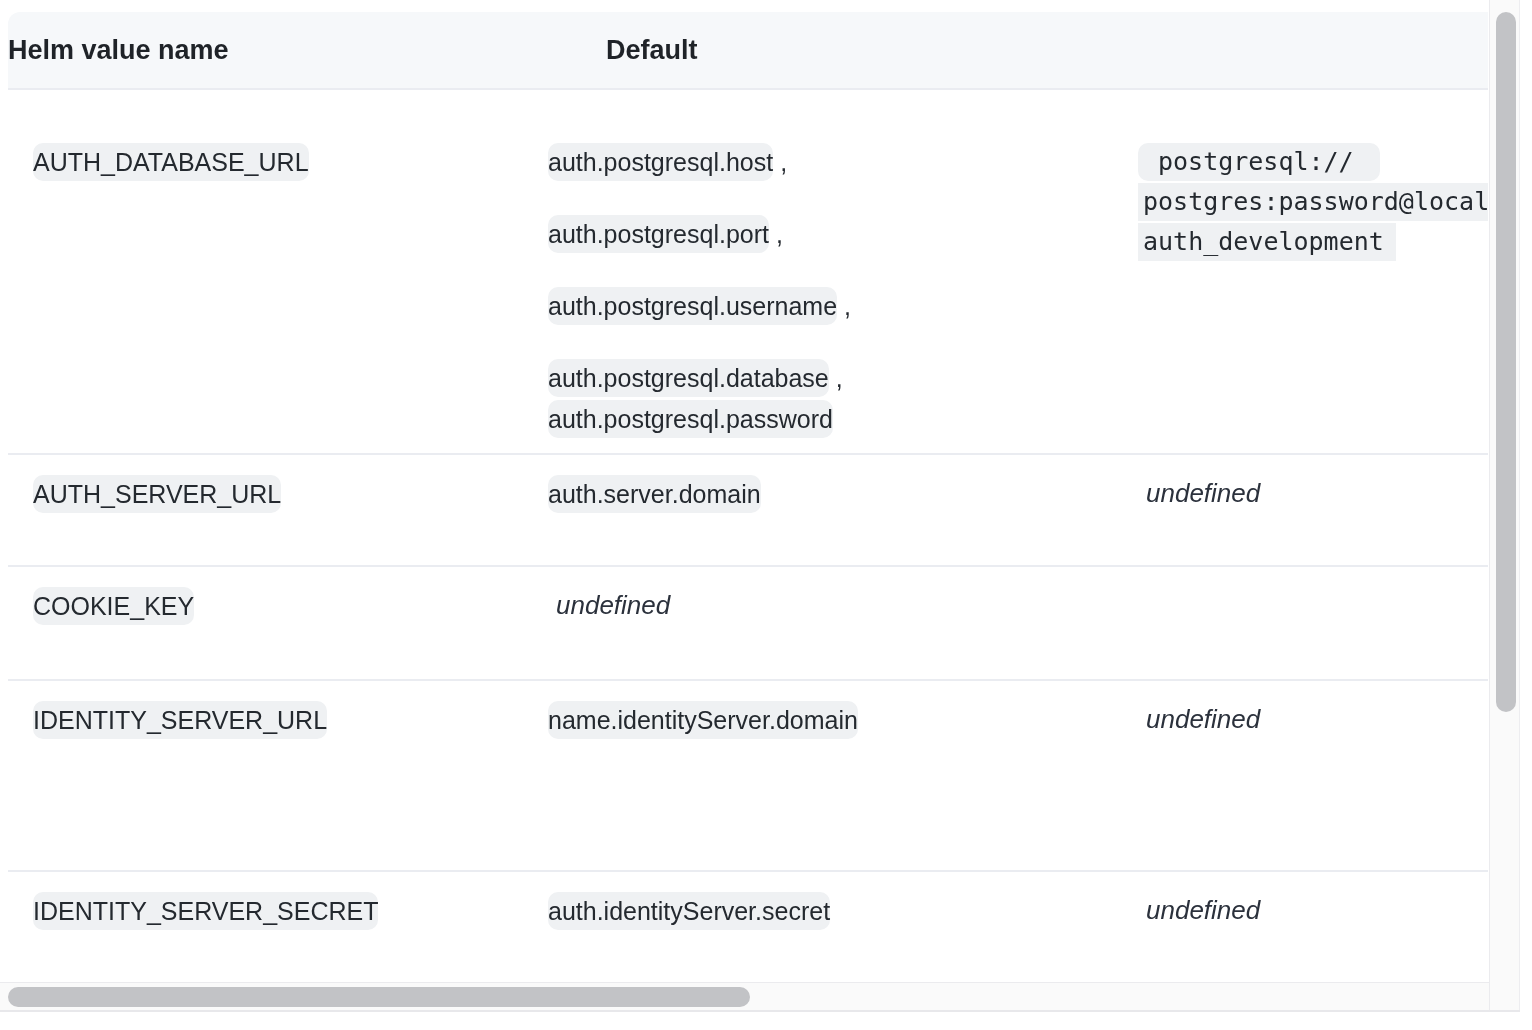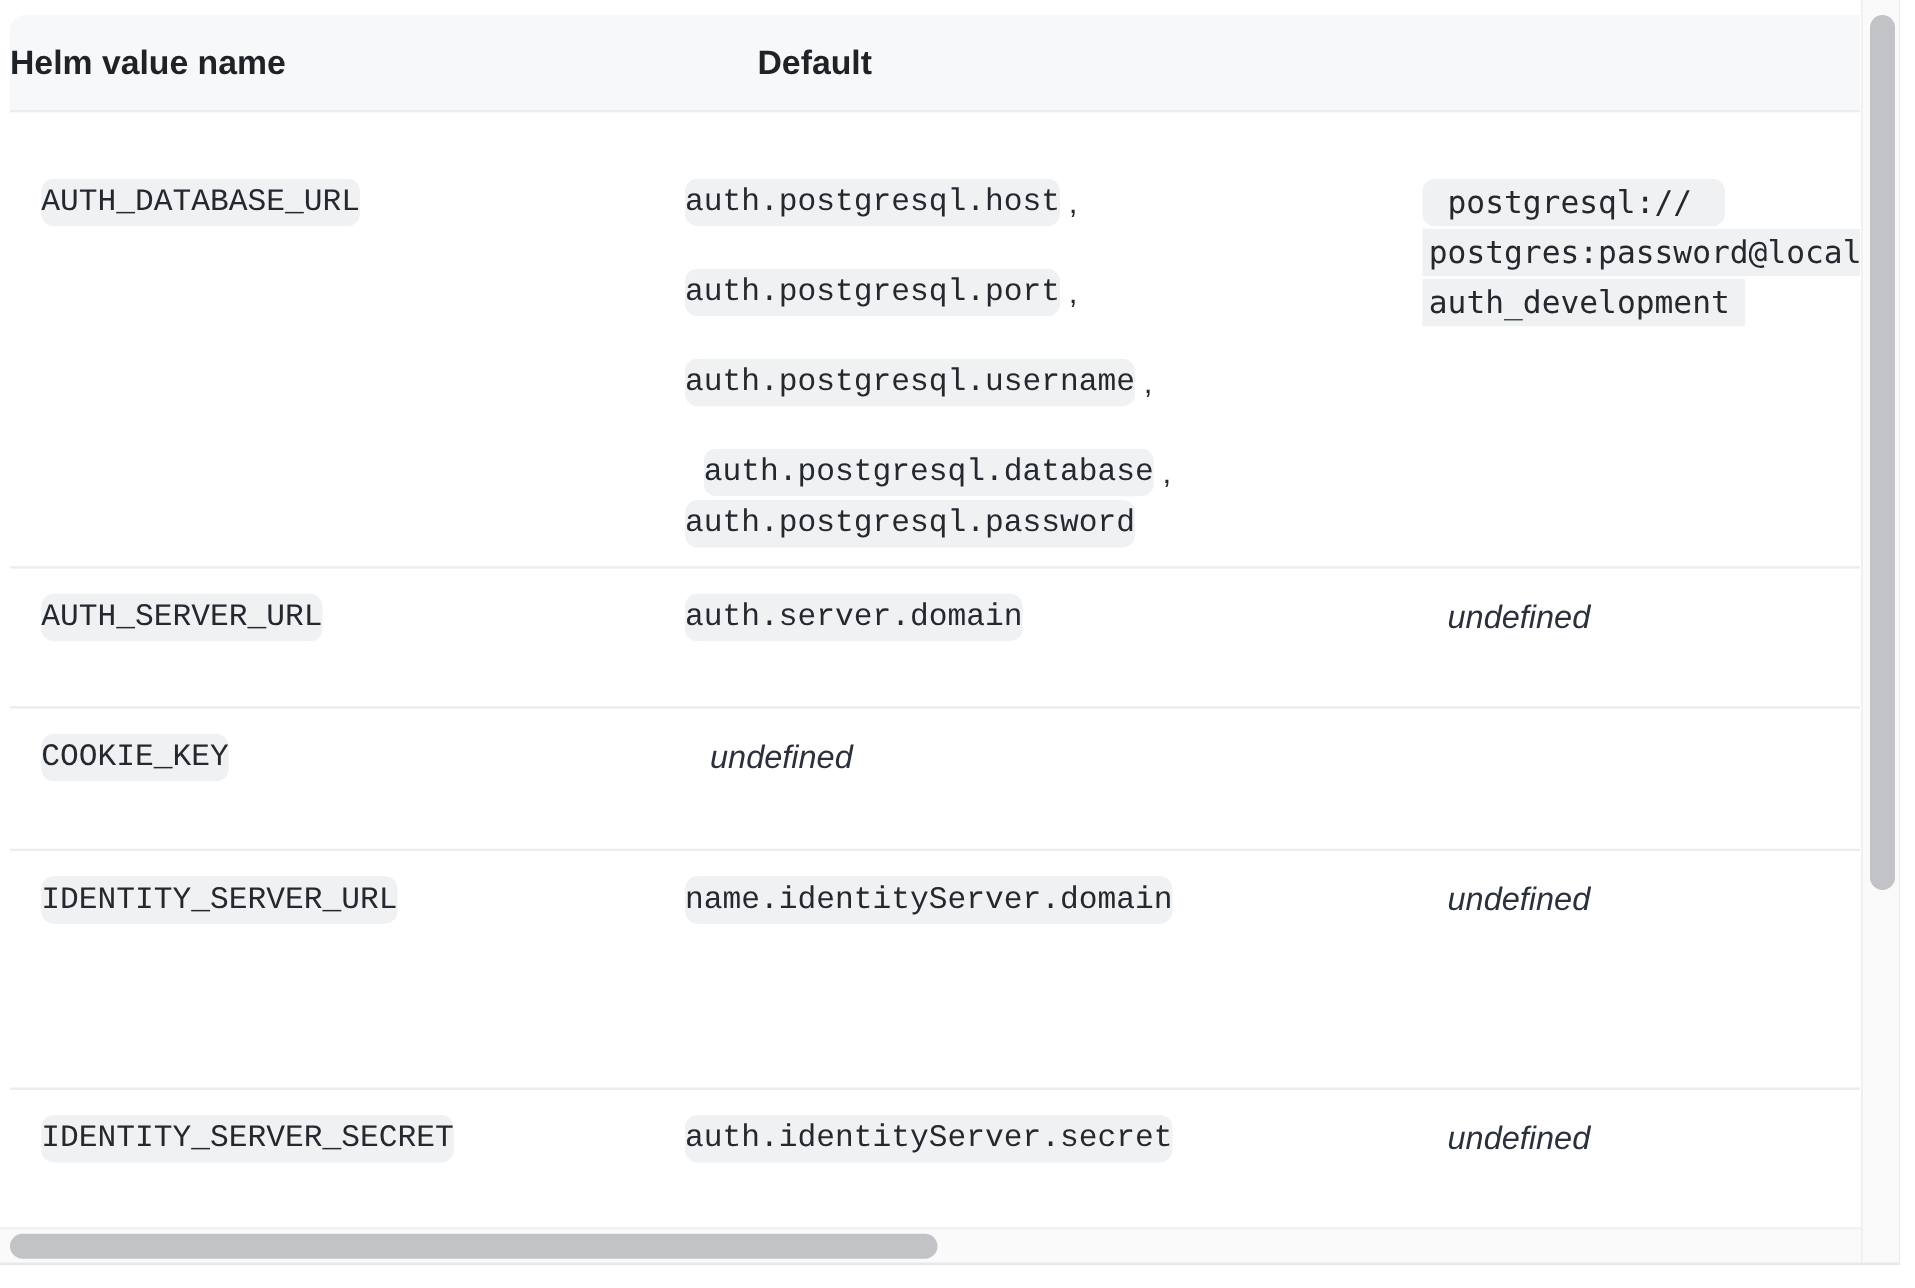--- a/index.html
+++ b/index.html
@@ -90,27 +90,27 @@
   .c1 { width: 540px; padding-left: 25px; }
   .c2 { width: 590px; }
   .c3 { width: 660px; }
   .th.c1 { padding-left: 28px; }
 
   .r1 .cell { padding-top: 52px; }
   .r2 .cell, .r3 .cell, .r4 .cell, .r5 .cell { padding-top: 19px; }
 
   .code-line { height: 40px; display: flex; align-items: center; white-space: nowrap; }
   .code-line.gap { margin-bottom: 32px; }
-  .code-line.tight { margin-bottom: 1px; margin-left: 15px; }
+  .code-line.tight { margin-bottom: 1px; }
 
   .chip {
     display: inline-block;
     background: var(--chip-bg, #eff1f3);
     border-radius: 10px;
-    font-family: Liberation Mono, monospace;
+    font-family: Liberation Sans, sans-serif;
     font-size: 25px;
     line-height: 38px;
     height: 38px;
     padding: 0 0;
     color: var(--text, #24292f);
     white-space: pre;
   }
   .comma {
     font-size: 25px;
     line-height: 38px;
@@ -132,21 +132,21 @@
   }
   .dchip.line-a { border-radius: 10px; padding: 0 26px 0 20px; }
   .dchip.line-b { border-radius: 0; padding-left: 5px; width: 600px; overflow: hidden; }
   .dchip.line-c { border-radius: 0; padding: 0 12px 0 5px; }
 
   .undef {
     font-style: italic;
     font-size: 26px;
     line-height: 38px;
     color: #2b313c;
-    margin-left: 20px;
+    margin-left: 8px;
     display: inline-block;
   }
   .pad8 { margin-left: 8px; }
 </style>
 </head>
 <body>
 
 <div class="stage">
 
   <div class="table-clip">

